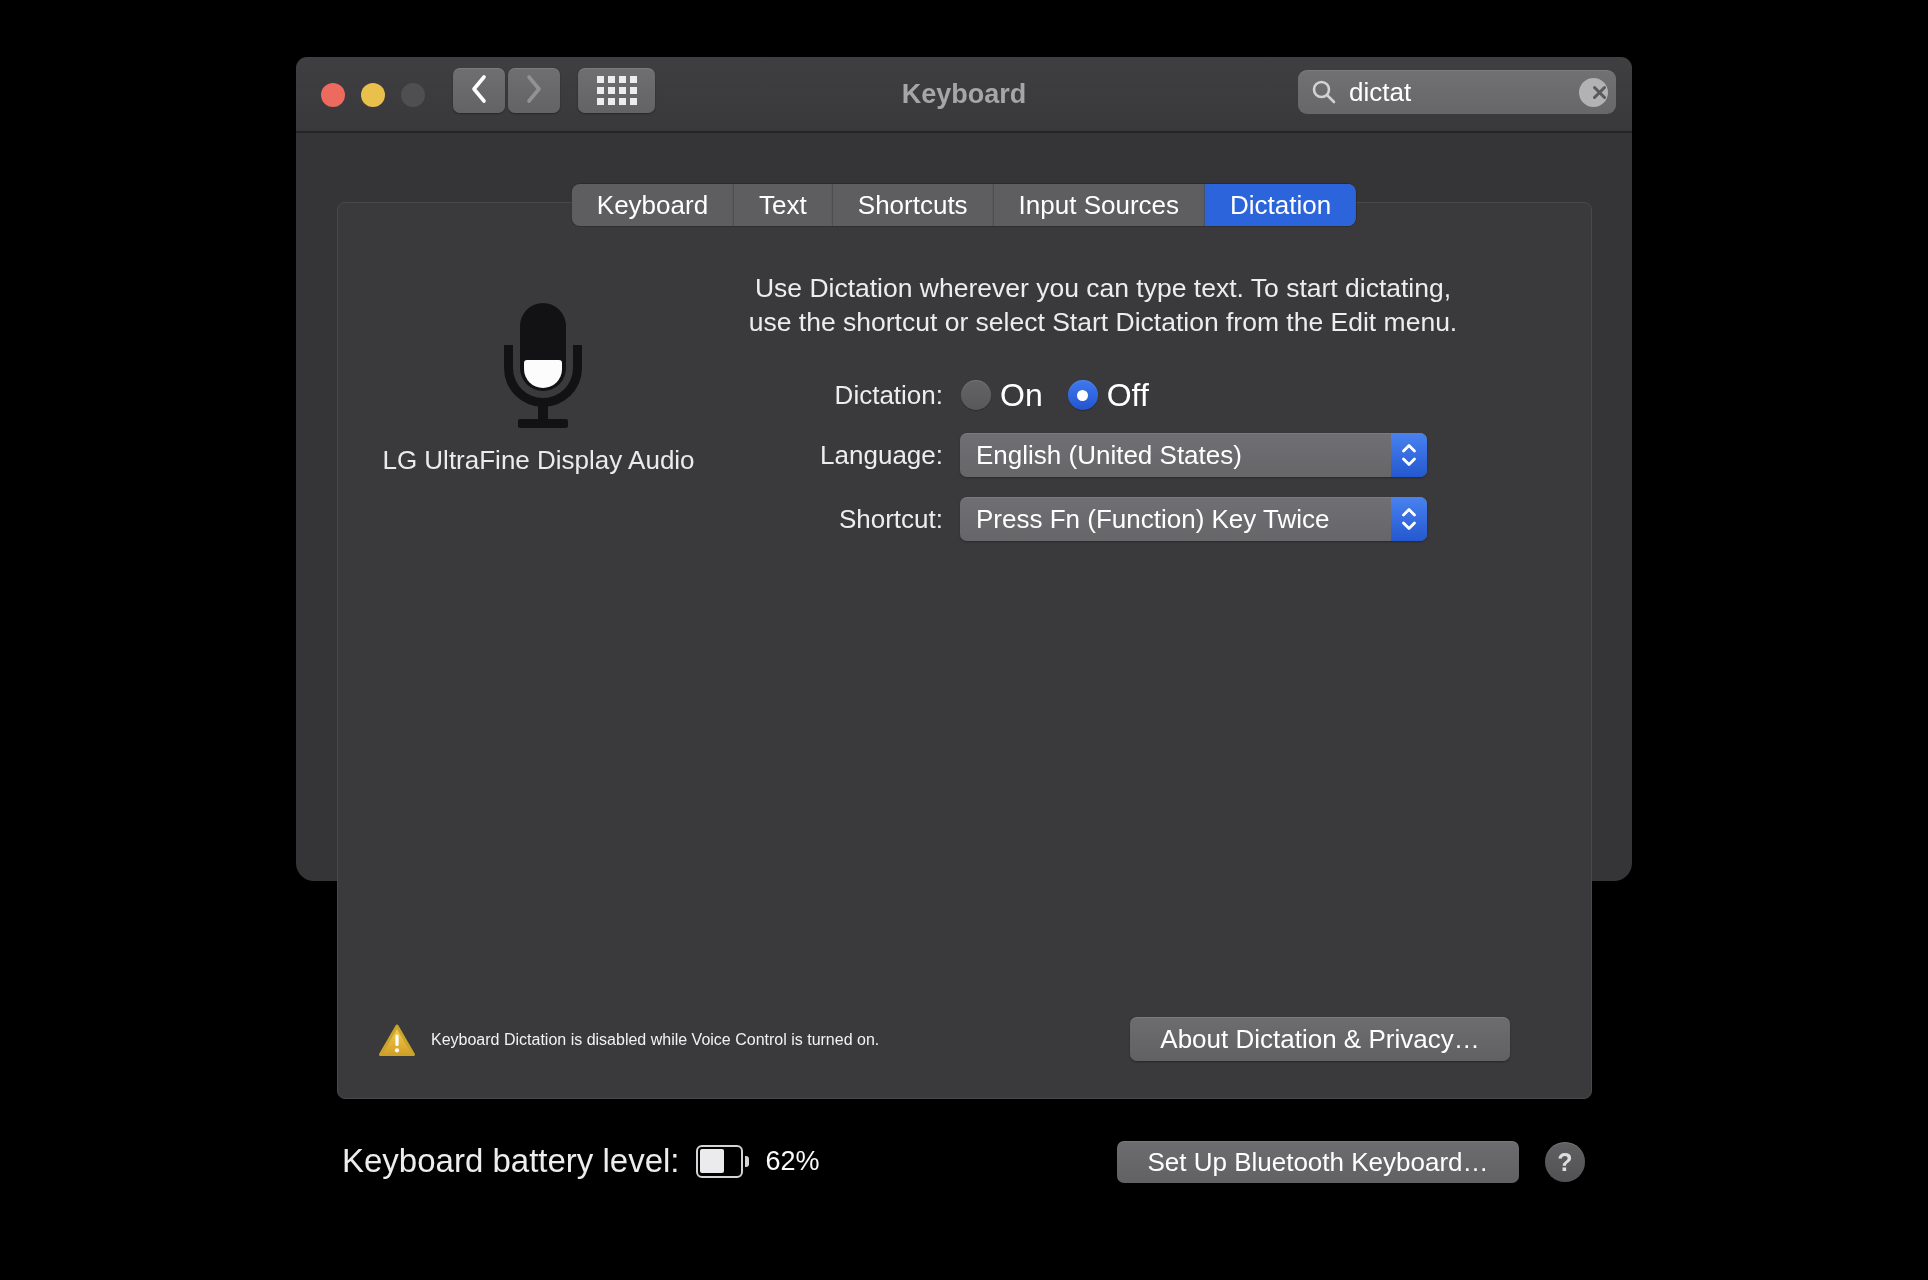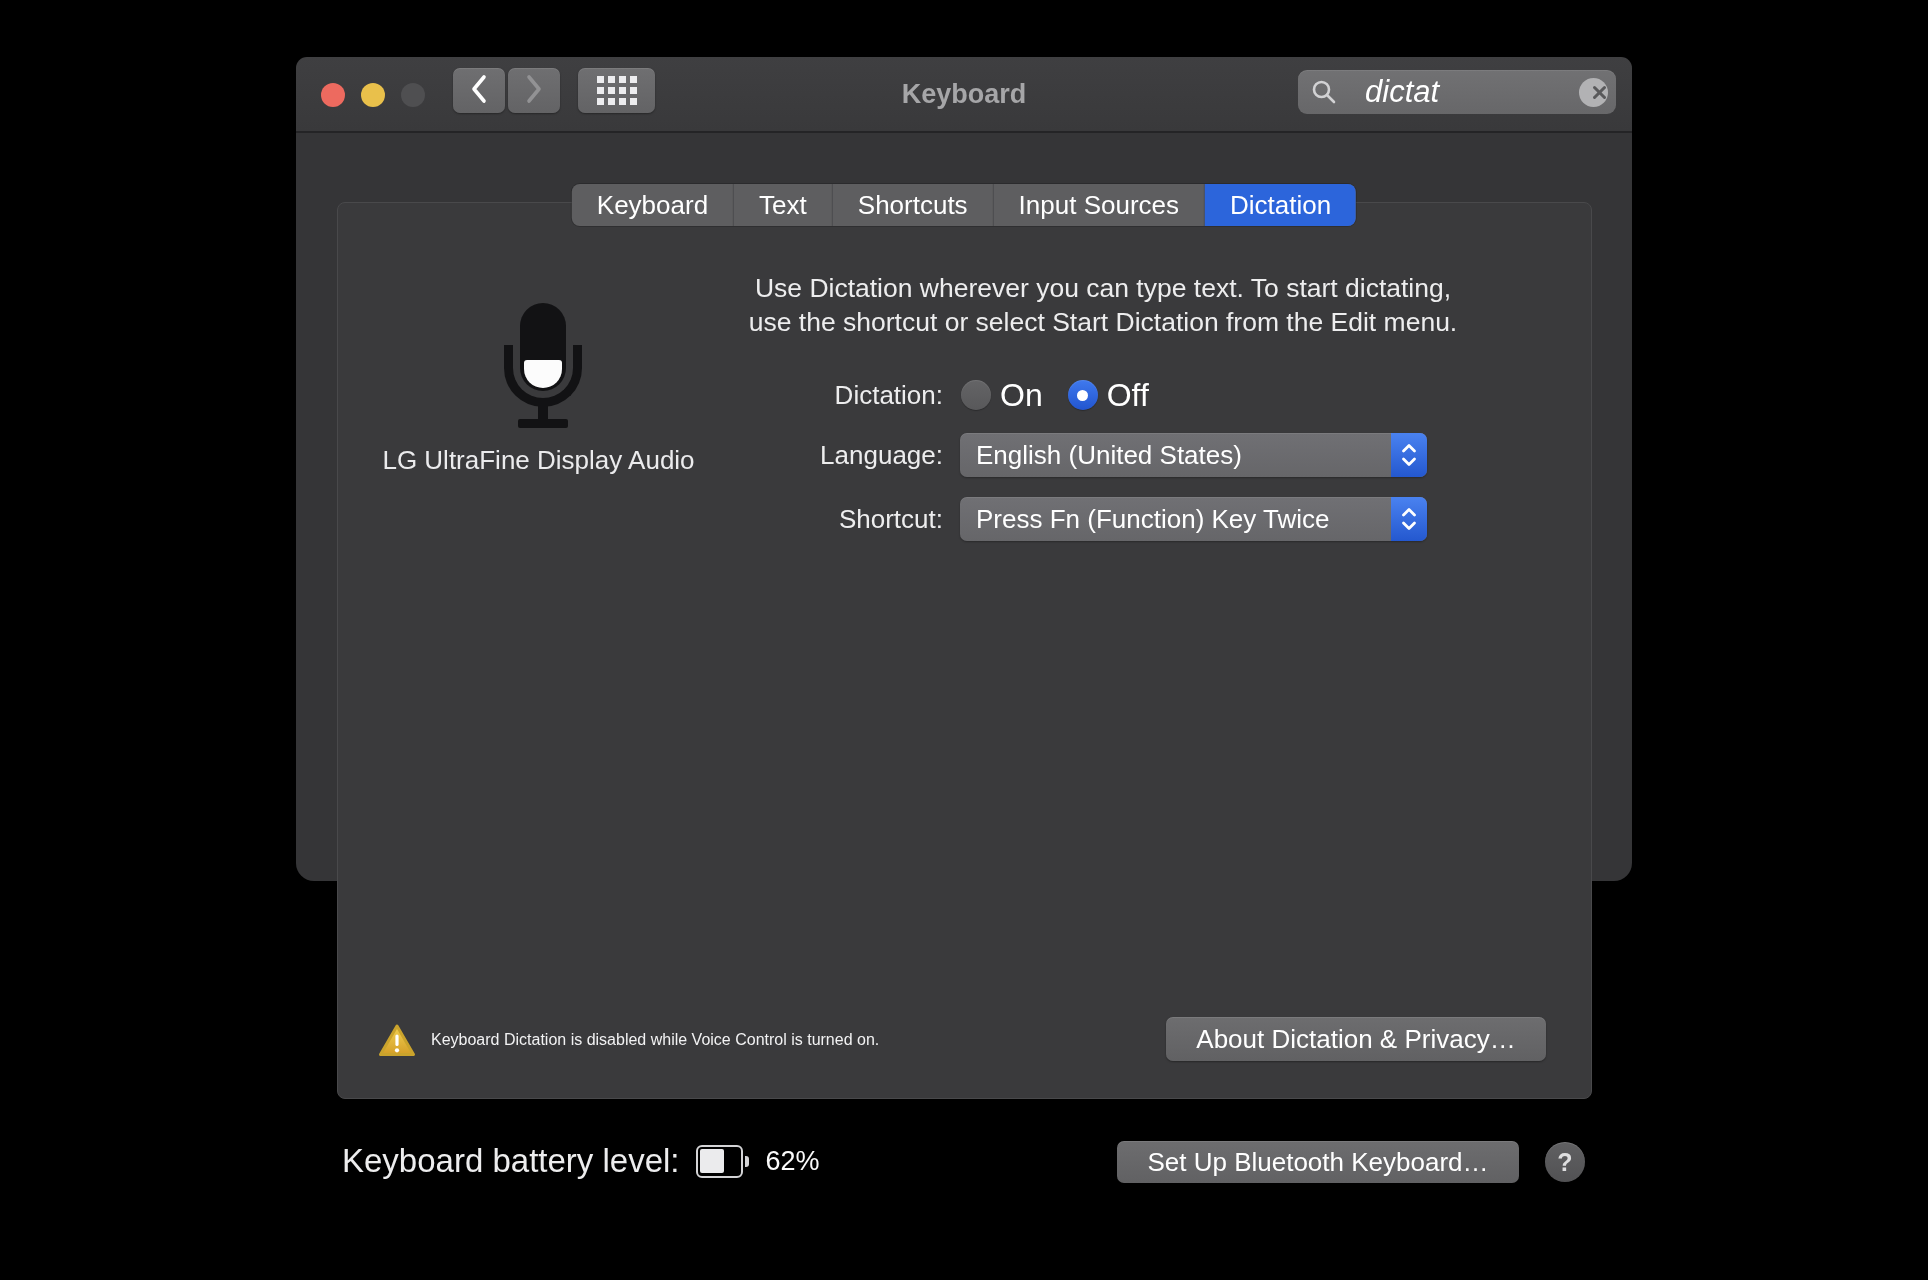--- a/index.html
+++ b/index.html
@@ -16,21 +16,21 @@
   .tl.zoomb{left:105px;background:#4f4f51;}
   .navbtn{position:absolute;top:11px;height:45px;border-radius:7px;background:linear-gradient(#6f6f71,#636365);box-shadow:inset 0 1px 0 rgba(255,255,255,.09),0 1px 2px rgba(0,0,0,.35);display:flex;align-items:center;justify-content:center;}
   .back{left:157px;width:52px;}
   .fwd{left:212px;width:52px;}
   .showall{left:282px;width:77px;}
   .grid-icon{display:grid;grid-template-columns:repeat(4,7px);grid-auto-rows:7px;gap:4px;}
   .grid-icon div{background:#ededef;}
   .win-title{position:absolute;left:0;right:0;top:0;height:74px;line-height:74px;text-align:center;font-size:27px;font-weight:600;color:#a6a6a8;}
   .search{position:absolute;left:1002px;top:13px;width:318px;height:44px;border-radius:9px;background:linear-gradient(#717173,#676769);box-shadow:inset 0 1px 0 rgba(255,255,255,.08);display:flex;align-items:center;}
   .search svg{margin-left:12px;flex:none;}
-  .search input{flex:1;min-width:0;margin-left:25px;border:none;outline:none;background:transparent;color:#ffffff;font-size:31px;font-weight:500;font-family:"Liberation Sans",sans-serif;font-style:italic;}
+  .search input{flex:1;min-width:0;margin-left:9px;border:none;outline:none;background:transparent;color:#ffffff;font-size:26px;font-weight:500;font-family:"Liberation Sans",sans-serif;}
   .clearbtn{flex:none;width:29px;height:29px;margin-right:8px;border-radius:50%;background:#b2b2b4;display:flex;align-items:center;justify-content:center;}
 
   
   .tabs{position:absolute;top:127px;left:50%;transform:translateX(-50%);display:flex;height:42px;border-radius:8px;overflow:hidden;background:#5e5e60;box-shadow:0 0 0 1px rgba(0,0,0,.18);z-index:3;}
   .tab{display:flex;align-items:center;padding:0 25px;font-size:26px;font-weight:500;color:#fff;border-right:1px solid #4b4b4d;white-space:nowrap;}
   .tab:last-child{border-right:none;}
   .tab.selected{background:#2c65db;border-right-color:transparent;}
 
   
   .panel{position:absolute;left:41px;top:145px;width:1255px;height:897px;background:#3a3a3c;border:1px solid #49494b;border-radius:8px;box-sizing:border-box;}
@@ -55,21 +55,21 @@
   .radio-dot{width:11px;height:11px;border-radius:50%;background:#fff;}
   .radio-label{font-size:32px;font-weight:500;color:#fff;margin-left:9px;}
   .dd{position:relative;margin-left:17px;width:467px;height:44px;border-radius:7px;background:linear-gradient(#707074,#666669);box-shadow:inset 0 1px 0 rgba(255,255,255,.08),0 1px 2px rgba(0,0,0,.3);display:flex;align-items:center;flex:none;}
   .dd-value{padding-left:16px;font-size:26px;font-weight:500;color:#fff;white-space:nowrap;}
   .dd-cap{position:absolute;right:0;top:0;width:36px;height:44px;border-radius:0 7px 7px 0;background:linear-gradient(#4a82f0,#2458cf);display:flex;align-items:center;justify-content:center;}
 
   
   .warning-row{position:absolute;left:40px;top:814px;height:46px;display:flex;align-items:center;}
   .warning-text{margin-left:15px;font-size:16px;font-weight:500;color:#f2f2f3;white-space:nowrap;}
   .btn{background:linear-gradient(#6d6d6f,#616163);box-shadow:inset 0 1px 0 rgba(255,255,255,.09),0 1px 2px rgba(0,0,0,.35);border-radius:7px;color:#fff;font-size:26px;font-weight:500;display:flex;align-items:center;justify-content:center;white-space:nowrap;}
-  .about-btn{position:absolute;left:828px;top:814px;width:380px;height:44px;}
+  .about-btn{position:absolute;left:792px;top:814px;width:380px;height:44px;}
 
   
   .battery-row{position:absolute;left:46px;top:1082px;height:44px;display:flex;align-items:center;}
   .battery-label{font-size:33px;font-weight:500;color:#ededee;}
   .battery{margin-left:16px;display:flex;align-items:center;}
   .battery-body{width:38px;height:24px;border:2.5px solid #d4d4d6;border-radius:6px;padding:2.5px;box-sizing:content-box;}
   .battery-fill{width:62%;height:100%;background:#ebebed;border-radius:2px;}
   .battery-nub{width:4px;height:11px;margin-left:2px;background:#d4d4d6;border-radius:0 3px 3px 0;}
   .battery-pct{margin-left:17px;font-size:27px;font-weight:500;color:#fafafa;}
   .setup-btn{position:absolute;left:821px;top:1084px;width:402px;height:42px;}

